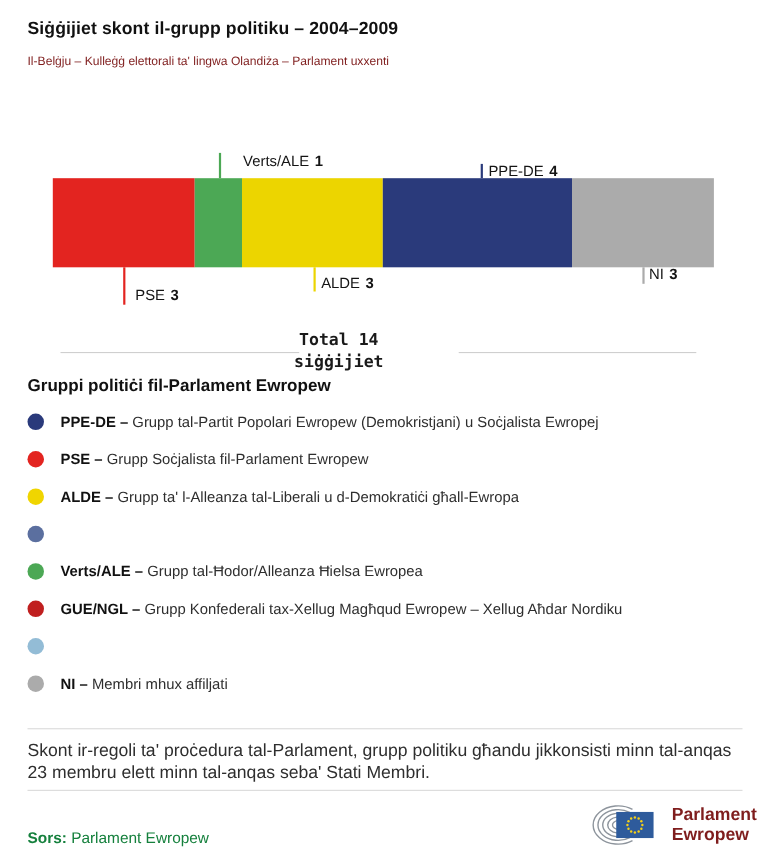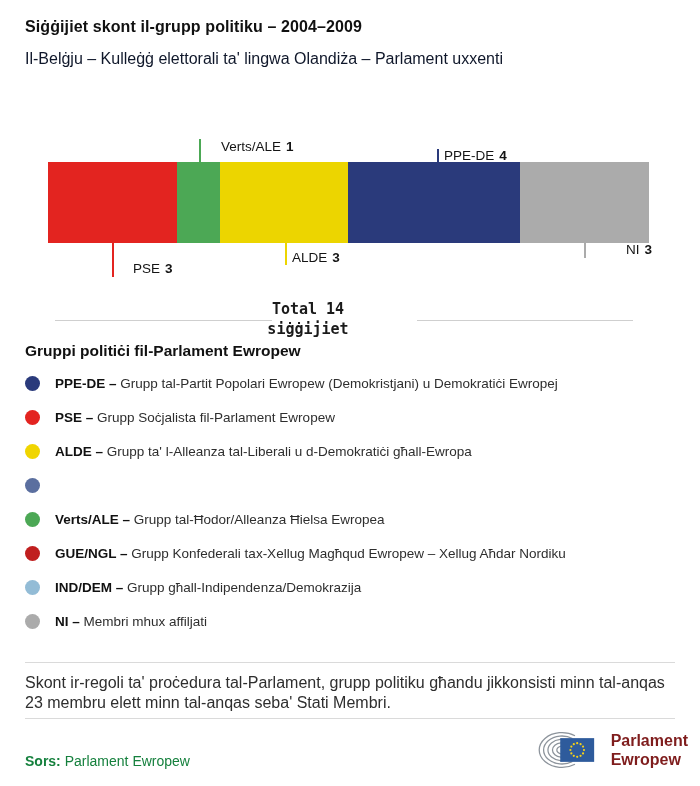--- a/index.html
+++ b/index.html
@@ -5,42 +5,42 @@
   html,body{margin:0;padding:0;background:#ffffff;}
   body{
     width:700px;height:786px;position:relative;overflow:hidden;
     font-family:"Liberation Sans","DejaVu Sans",sans-serif;
     -webkit-font-smoothing:antialiased;color:#141414;
   }
   .abs{position:absolute;}
 
   
   #title{left:25px;top:18px;font-size:16px;font-weight:700;color:#111;letter-spacing:.1px;}
-  #subtitle{left:25px;top:50px;font-size:16px;font-weight:400;color:#0f172a;}
+  #subtitle{left:25px;top:50px;font-size:11px;font-weight:400;color:#7f1d1d;}
 
   
   #bar{left:48px;top:162px;width:601px;height:81px;display:flex;}
   .seg{height:100%;}
 
   
   .tick{position:absolute;width:2px;}
   #tick-verts{left:199px;top:139px;height:23px;}
   #tick-ppe{left:437px;top:149px;height:13px;}
   #tick-pse{left:112px;top:243px;height:34px;}
   #tick-alde{left:285px;top:243px;height:22px;}
   #tick-ni{left:584px;top:243px;height:15px;}
 
   
   .callout{position:absolute;font-size:13.5px;color:#141414;white-space:nowrap;}
   .callout .num{font-weight:700;margin-left:5px;}
   #lbl-verts{left:206px;top:139px;margin-left:15px;}
   #lbl-ppe{left:444px;top:148px;}
-  #lbl-pse{left:133px;top:261px;}
+  #lbl-pse{left:123px;top:261px;}
   #lbl-alde{left:292px;top:250px;}
-  #lbl-ni{left:626px;top:242px;}
+  #lbl-ni{left:590px;top:242px;}
 
   
   #total{left:0;top:299px;width:616px;text-align:center;
     font-family:"DejaVu Sans Mono","Liberation Mono",monospace;
     font-weight:700;font-size:15px;line-height:20px;color:#1a1a1a;}
   .total-rule{position:absolute;top:320px;height:1px;background:#cfcfcf;}
   #rule-left{left:55px;width:217px;}
   #rule-right{left:417px;width:216px;}
 
   
@@ -99,21 +99,21 @@
 <div class="total-rule" id="rule-right"></div>
 <div class="abs" id="total">
   <div>Total 14</div>
   <div>siġġijiet</div>
 </div>
 
 <div class="abs" id="legend-heading">Gruppi politiċi fil-Parlament Ewropew</div>
 
 <div class="lg-row" style="top:374px">
   <span class="lg-dot" style="background: rgb(42, 58, 123);"></span>
-  <span class="lg-text"><b class="lg-label">PPE-DE –</b> <span>Grupp tal-Partit Popolari Ewropew (Demokristjani) u Demokratiċi Ewropej</span></span>
+  <span class="lg-text"><b class="lg-label">PPE-DE –</b> <span>Grupp tal-Partit Popolari Ewropew (Demokristjani) u Soċjalista Ewropej</span></span>
 </div>
 <div class="lg-row" style="top:408px">
   <span class="lg-dot" style="background: rgb(227, 36, 32);"></span>
   <span class="lg-text"><b class="lg-label">PSE –</b> <span>Grupp Soċjalista fil-Parlament Ewropew</span></span>
 </div>
 <div class="lg-row" style="top:442px">
   <span class="lg-dot" style="background: rgb(240, 213, 0);"></span>
   <span class="lg-text"><b class="lg-label">ALDE –</b> <span>Grupp ta' l-Alleanza tal-Liberali u d-Demokratiċi għall-Ewropa</span></span>
 </div>
 <div class="lg-row" style="top:476px">
@@ -122,21 +122,20 @@
 <div class="lg-row" style="top:510px">
   <span class="lg-dot" style="background: rgb(76, 168, 85);"></span>
   <span class="lg-text"><b class="lg-label">Verts/ALE –</b> <span>Grupp tal-Ħodor/Alleanza Ħielsa Ewropea</span></span>
 </div>
 <div class="lg-row" style="top:544px">
   <span class="lg-dot" style="background: rgb(192, 31, 31);"></span>
   <span class="lg-text"><b class="lg-label">GUE/NGL –</b> <span>Grupp Konfederali tax-Xellug Magħqud Ewropew – Xellug Aħdar Nordiku</span></span>
 </div>
 <div class="lg-row" style="top:578px">
   <span class="lg-dot" style="background: rgb(147, 188, 214);"></span>
-  <span class="lg-text"><b class="lg-label">IND/DEM –</b> <span>Grupp għall-Indipendenza/Demokrazija</span></span>
 </div>
 <div class="lg-row" style="top:612px">
   <span class="lg-dot" style="background: rgb(171, 171, 171);"></span>
   <span class="lg-text"><b class="lg-label">NI –</b> <span>Membri mhux affiljati</span></span>
 </div>
 
 <div class="hr" id="hr1"></div>
 <div class="abs" id="footnote">Skont ir-regoli ta' proċedura tal-Parlament, grupp politiku għandu jikkonsisti minn tal-anqas 23 membru elett minn tal-anqas seba' Stati Membri.</div>
 <div class="hr" id="hr2"></div>
 

